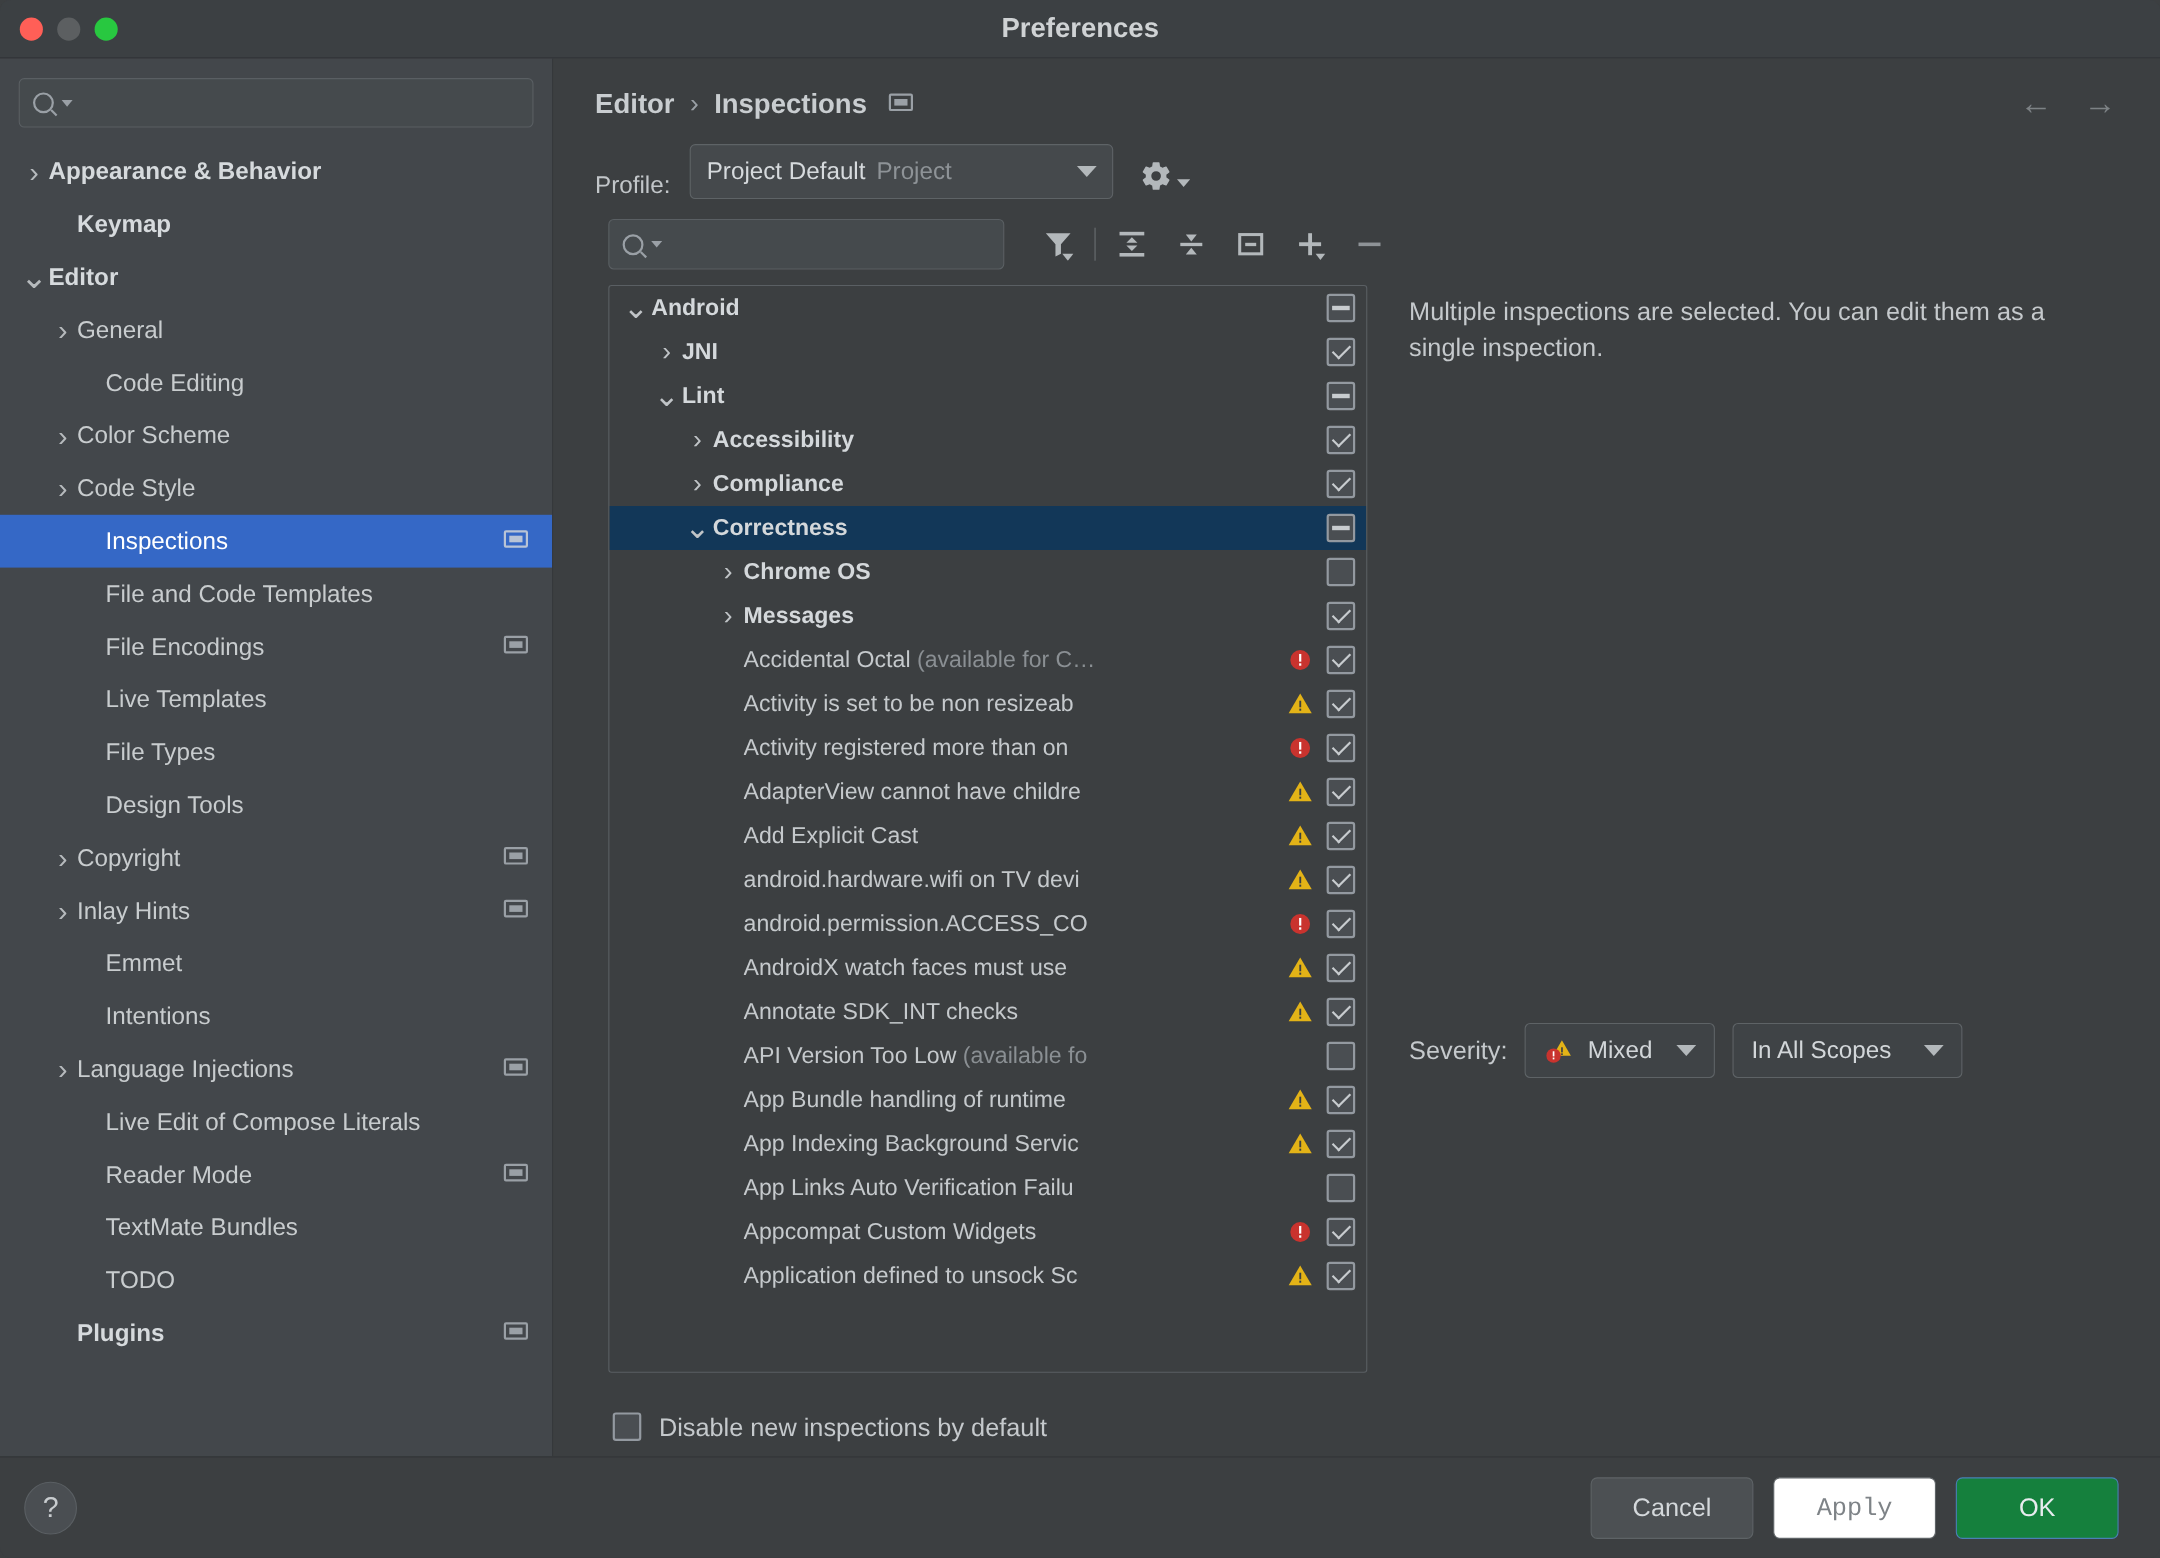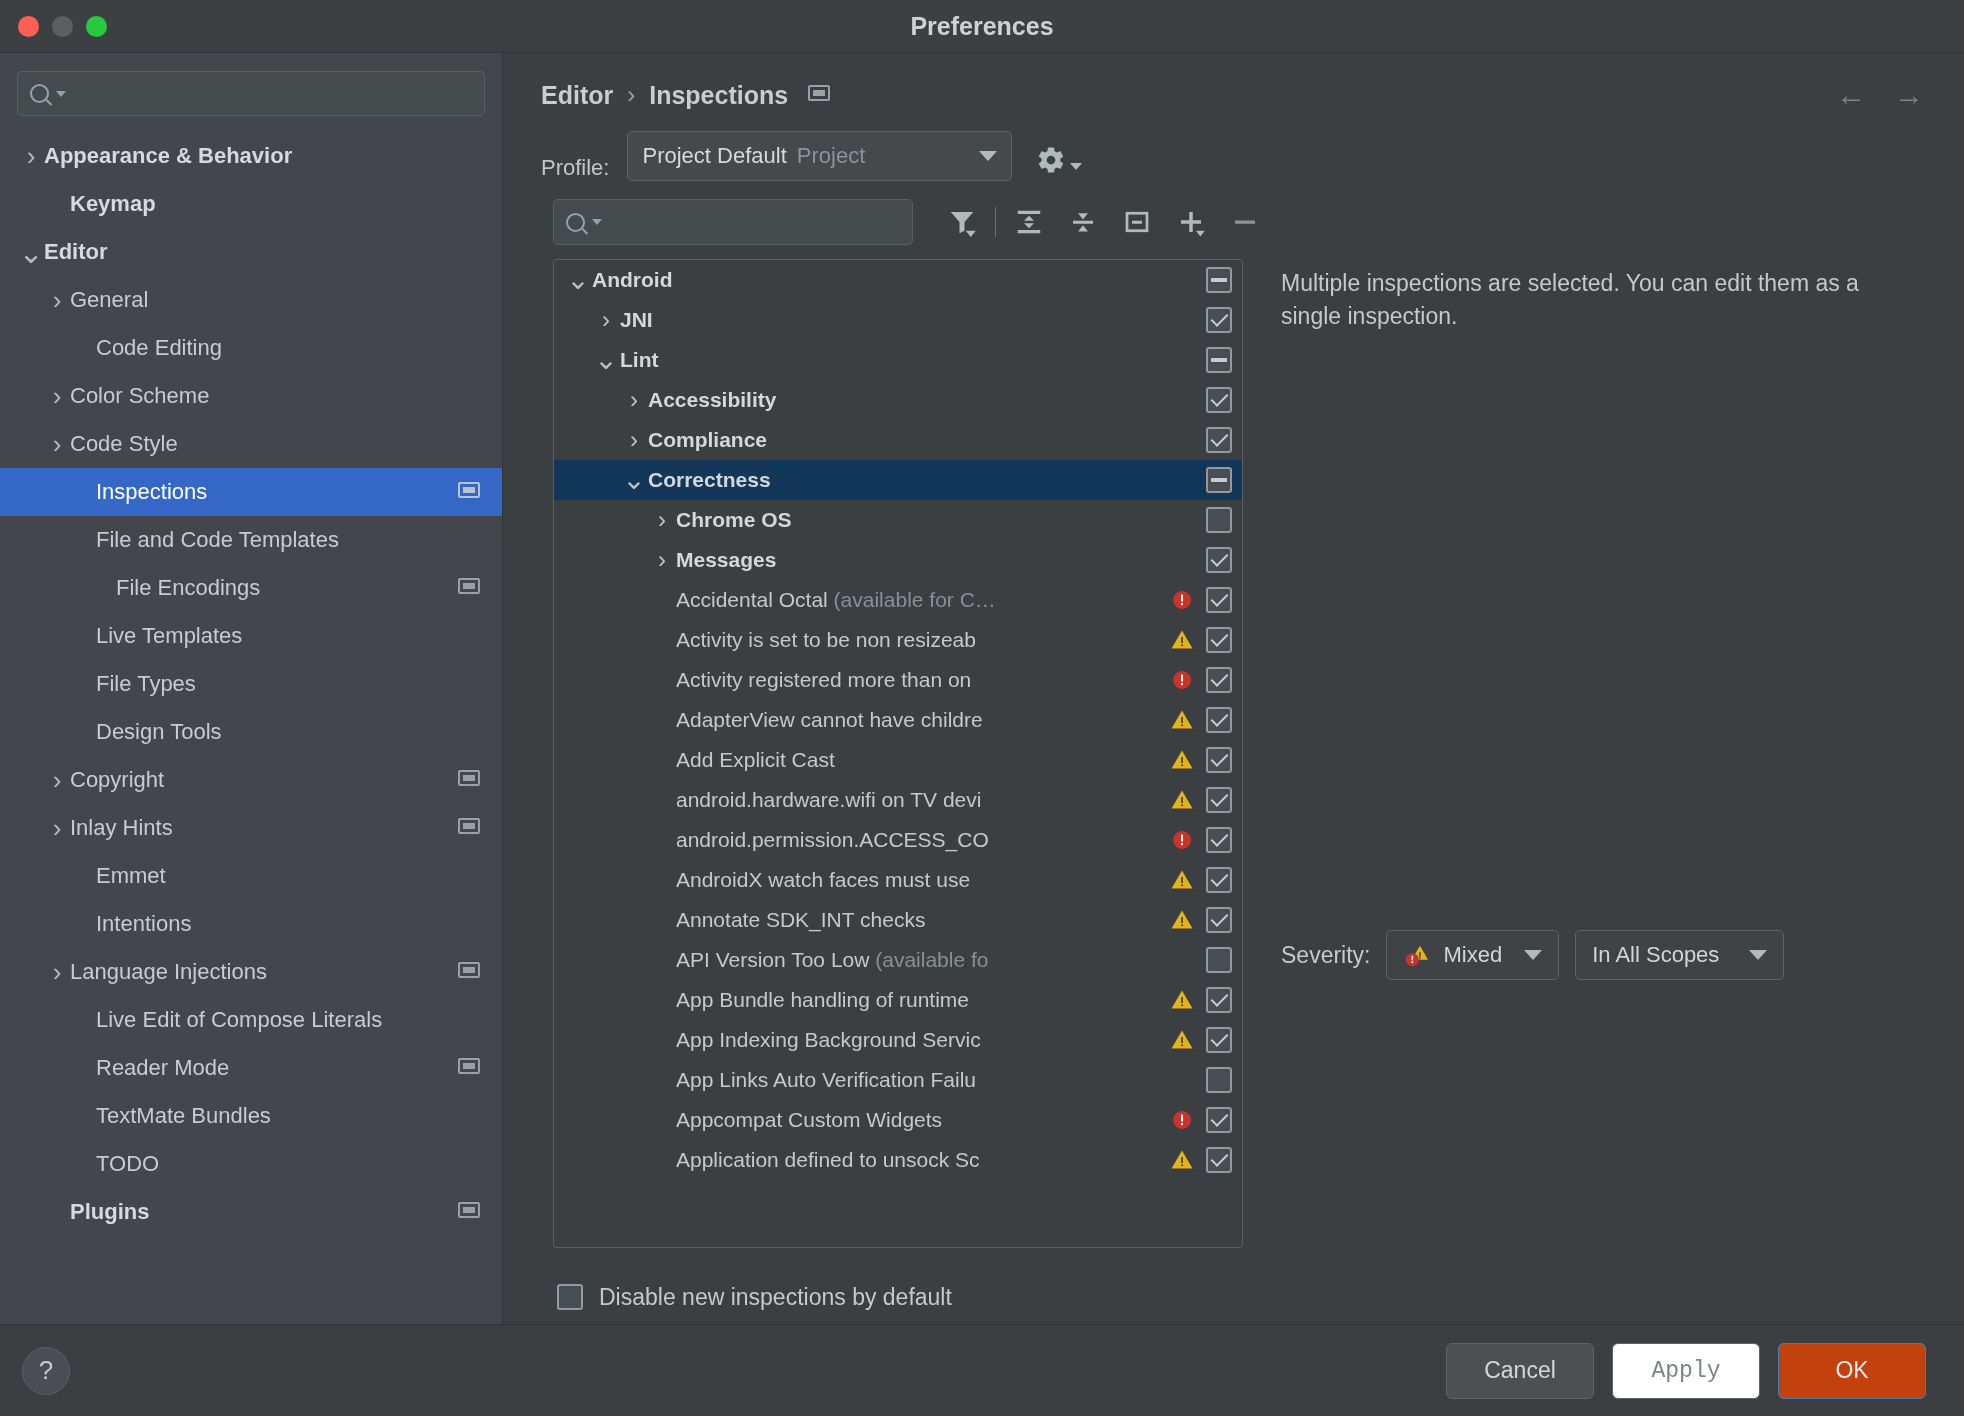--- a/index.html
+++ b/index.html
@@ -421,21 +421,21 @@
     border-radius: 6px;
     display: flex; align-items: center; justify-content: center;
     font-size: 23px;
     border: 1px solid #5e6366;
     background: #4c5053;
     color: #d4d8db;
     padding: 0 26px;
   }
   .btn.disabled { background: #ffffff; color: #7e8387; font-family: Liberation Mono, monospace; }
   .btn.primary {
-    background: #c2410c;
+    background: #15803d;
     border-color: #4a7fb5;
     color: #e8ecef;
   }
 
   
   svg { display: block; }
 </style>
 </head>
 <body>
 
@@ -491,21 +491,21 @@
           </div>
           <div class="side-item selected" style="padding-left: 70px;">
             <span class="arrow"></span>
             <span class="side-label">Inspections</span>
             <span class="badge"><span class="badge-icon"></span></span>
           </div>
           <div class="side-item" style="padding-left: 70px;">
             <span class="arrow"></span>
             <span class="side-label">File and Code Templates</span>
           </div>
-          <div class="side-item" style="padding-left: 70px; gap: 20px;">
+          <div class="side-item" style="padding-left: 70px;">
             <span class="arrow"></span>
             <span class="side-label">File Encodings</span>
             <span class="badge"><span class="badge-icon"></span></span>
           </div>
           <div class="side-item" style="padding-left: 70px;">
             <span class="arrow"></span>
             <span class="side-label">Live Templates</span>
           </div>
           <div class="side-item" style="padding-left: 70px;">
             <span class="arrow"></span>

